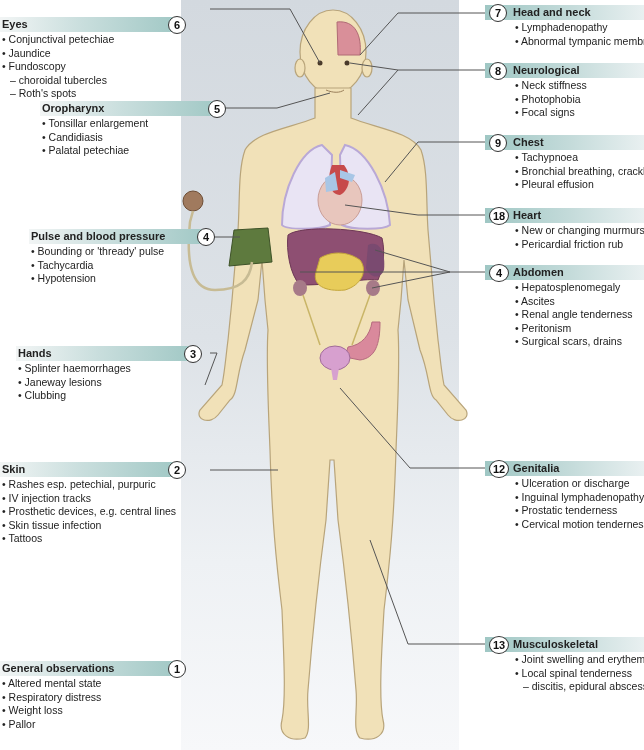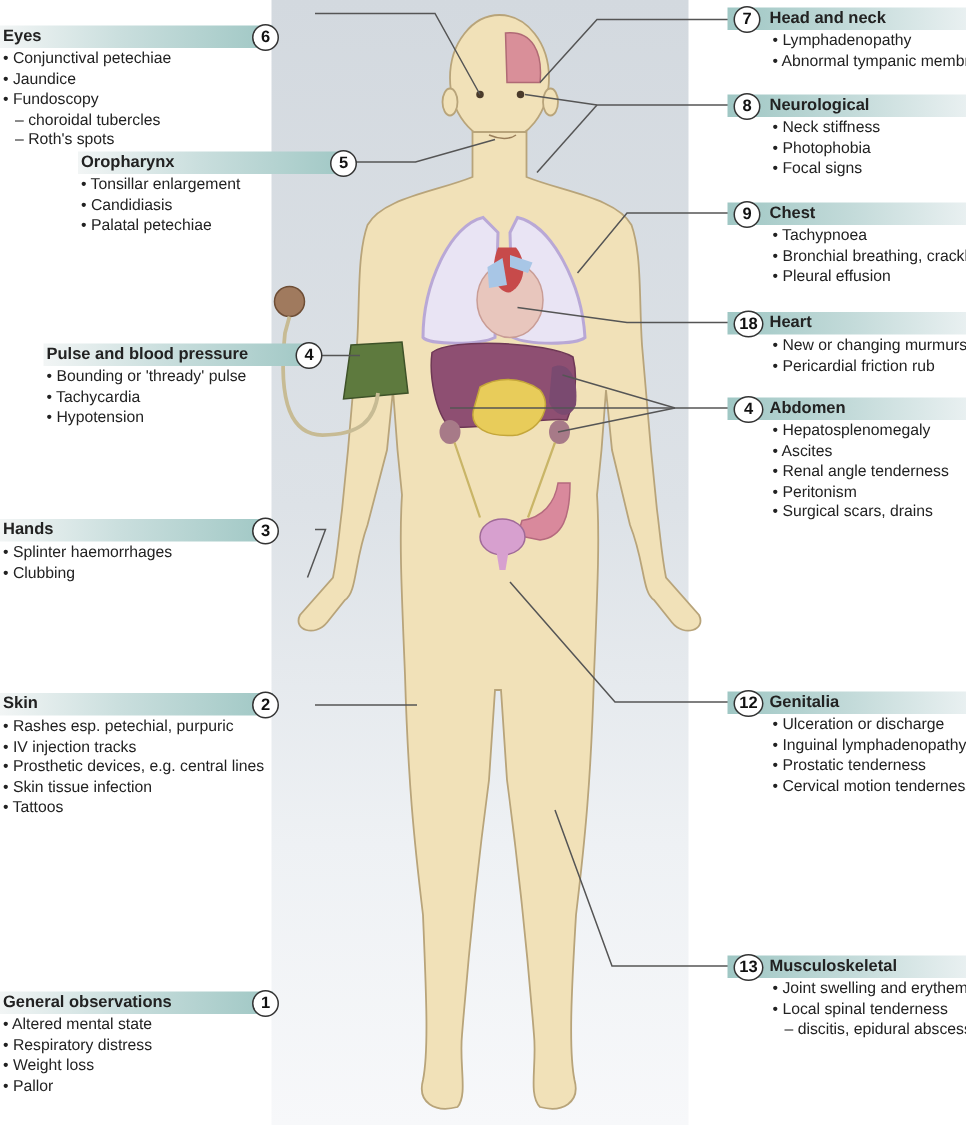--- a/index.html
+++ b/index.html
@@ -100,42 +100,43 @@
   <div class="hdr"><span>Eyes</span><span class="num">6</span></div>
   <ul>
     <li>• Conjunctival petechiae</li>
     <li>• Jaundice</li>
     <li>• Fundoscopy</li>
     <li class="sub">– choroidal tubercles</li>
     <li class="sub">– Roth's spots</li>
   </ul>
 </div>
 
-<div class="sec left" style="left:16px;top:101px;padding-left:36px;">
+<div class="sec left" style="left:4px;top:101px;padding-left:36px;">
   <div class="hdr"><span>Oropharynx</span><span class="num">5</span></div>
   <ul>
     <li>• Tonsillar enlargement</li>
     <li>• Candidiasis</li>
     <li>• Palatal petechiae</li>
   </ul>
 </div>
 
 <div class="sec left" style="left:0;top:229px;padding-left:29px;">
   <div class="hdr"><span>Pulse and blood pressure</span><span class="num">4</span></div>
   <ul>
     <li>• Bounding or 'thready' pulse</li>
     <li>• Tachycardia</li>
     <li>• Hypotension</li>
   </ul>
 </div>
 
-<div class="sec left" style="left:0;top:346px;">
+<div class="sec left" style="left:0;top:346px;padding-left:16px;">
   <div class="hdr"><span>Hands</span><span class="num">3</span></div>
   <ul>
     <li>• Splinter haemorrhages</li>
+    <li>• Janeway lesions</li>
     <li>• Clubbing</li>
   </ul>
 </div>
 
 <div class="sec left" style="left:0;top:462px;">
   <div class="hdr"><span>Skin</span><span class="num">2</span></div>
   <ul>
     <li>• Rashes esp. petechial, purpuric</li>
     <li>• IV injection tracks</li>
     <li>• Prosthetic devices, e.g. central lines</li>

